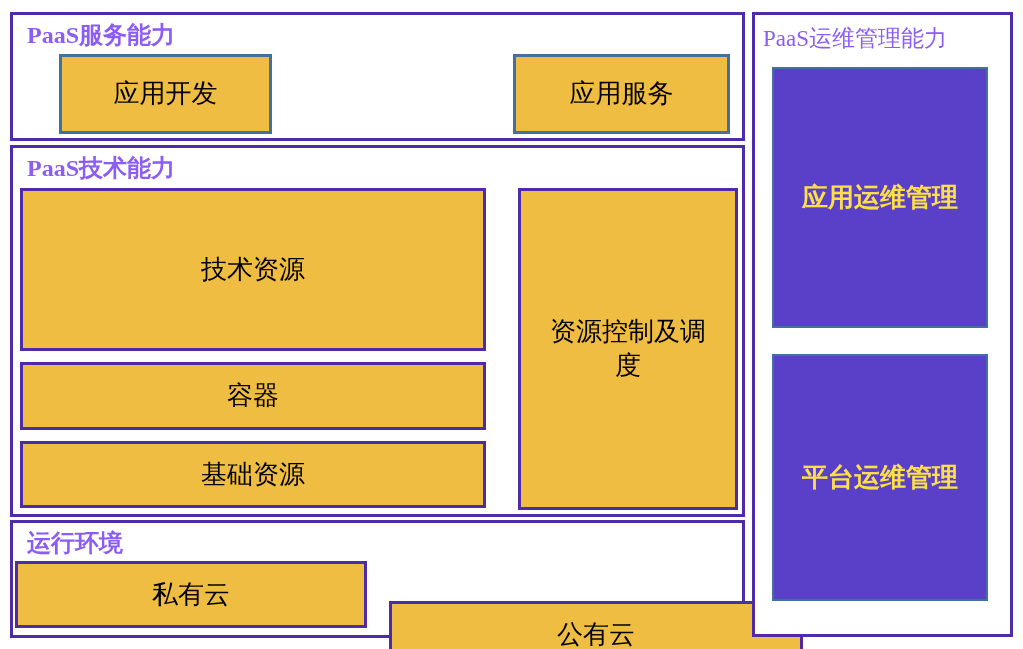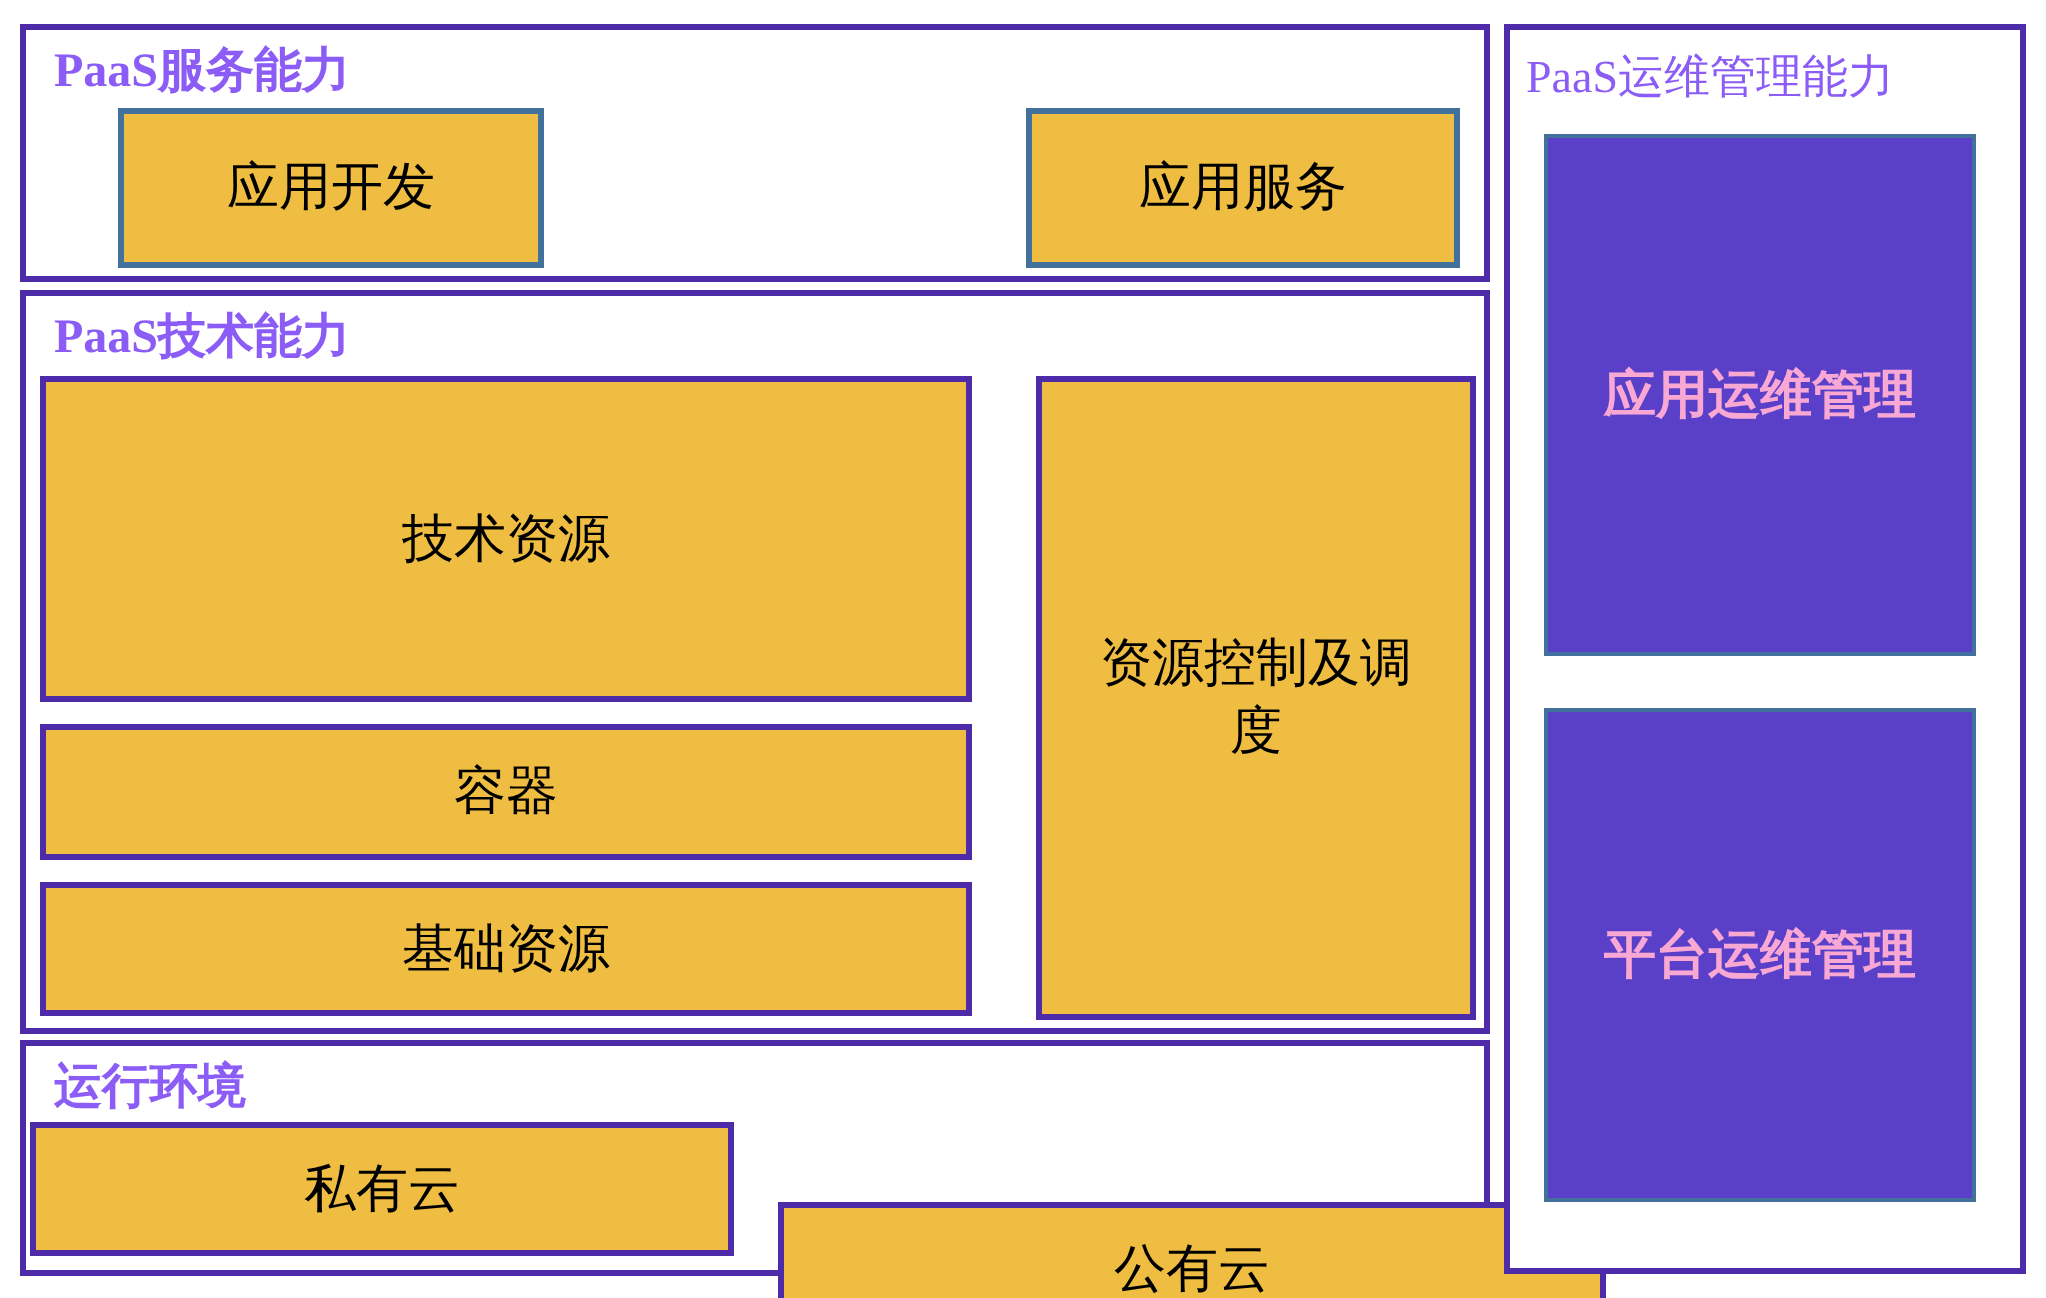--- a/index.html
+++ b/index.html
@@ -32,21 +32,21 @@
     display:flex;
     align-items:center;
     justify-content:center;
     text-align:center;
     font-size:26px;
     color:#000000;
     line-height:1.3;
   }
   .orange-blue   { background:#efbd41; border:3px solid #41719c; }
   .orange-purple { background:#efbd41; border:3px solid #4e2ba8; }
-  .purple-node   { background:#5a40c8; border:2px solid #41719c; color:#f9a8d4; font-weight:bold; }
+  .purple-node   { background:#5a40c8; border:2px solid #41719c; color:#fde047; font-weight:bold; }
 
   
   #sec-service { left:10px; top:12px; width:735px; height:129px; }
   #box-app-dev    { left:2px;   top:39px; width:213px; height:80px;margin-left:44px; }
   #box-app-deploy { left:252px; top:39px; width:217px; height:80px; }
   #box-app-service{ left:500px; top:39px; width:217px; height:80px; }
 
   
   #sec-tech { left:10px; top:145px; width:735px; height:372px; }
   #box-tech-res   { left:7px;   top:40px;  width:466px; height:163px; }

